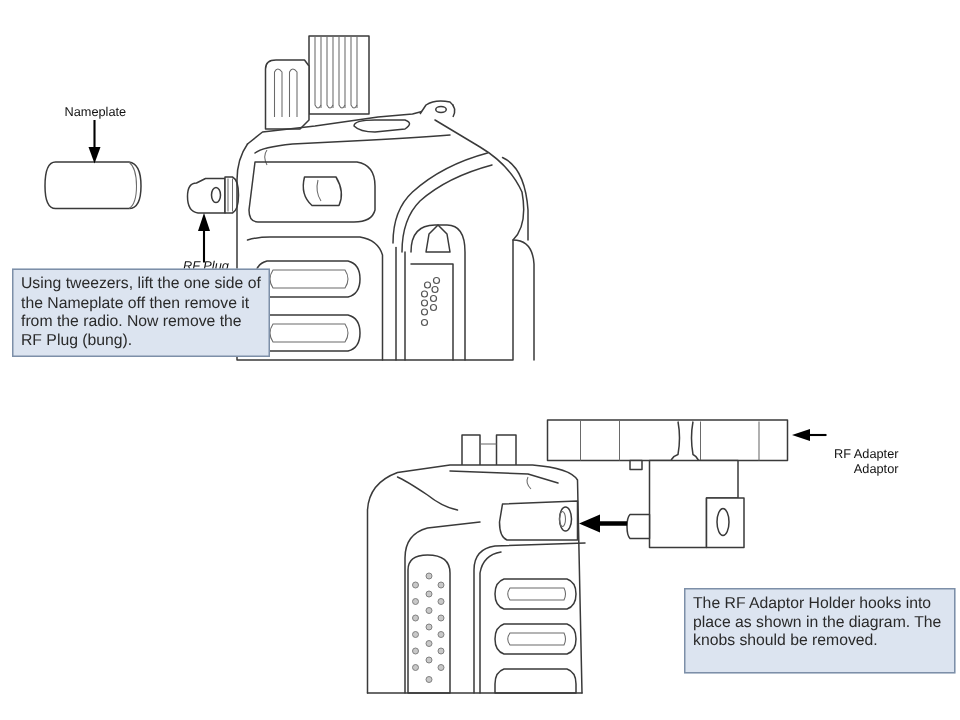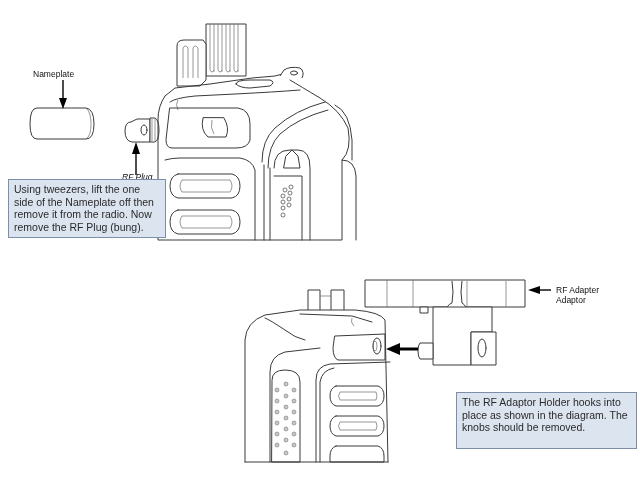--- a/index.html
+++ b/index.html
@@ -175,26 +175,26 @@
   <g>
     <line class="arrow" x1="551" y1="290" x2="538" y2="290"></line>
     <polygon class="arrowhead" points="540,286 540,294 528,290"></polygon>
   </g>
   <g>
     <line class="arrow-bold" x1="418" y1="349" x2="398" y2="349"></line>
     <polygon class="arrowhead" points="400,343 400,355 386,349"></polygon>
   </g>
 </svg>
 
-<div class="label" style="left:33px; top:69px;">Nameplate</div>
+<div class="label" style="left:43px; top:69px;">Nameplate</div>
 <div class="label" style="left:122px; top:172px;font-style:italic;">RF Plug</div>
-<div class="label" style="left:556px; top:285px;">
+<div class="label" style="left:556px; top:297px;text-align:right;">
   <div>RF Adapter</div>
   <div>Adaptor</div>
 </div>
 
-<div class="note" style="left:8px; top:179px; width:158px; height:59px;">
+<div class="note" style="left:8px; top:179px; width:172px; height:59px;">
   <p>Using tweezers, lift the one side of the Nameplate off then remove it from the radio. Now remove the RF Plug (bung).</p>
 </div>
 
 <div class="note" style="left:456px; top:392px; width:181px; height:57px;">
   <p>The RF Adaptor Holder hooks into place as shown in the diagram. The knobs should be removed.</p>
 </div>
 
 </body></html>

